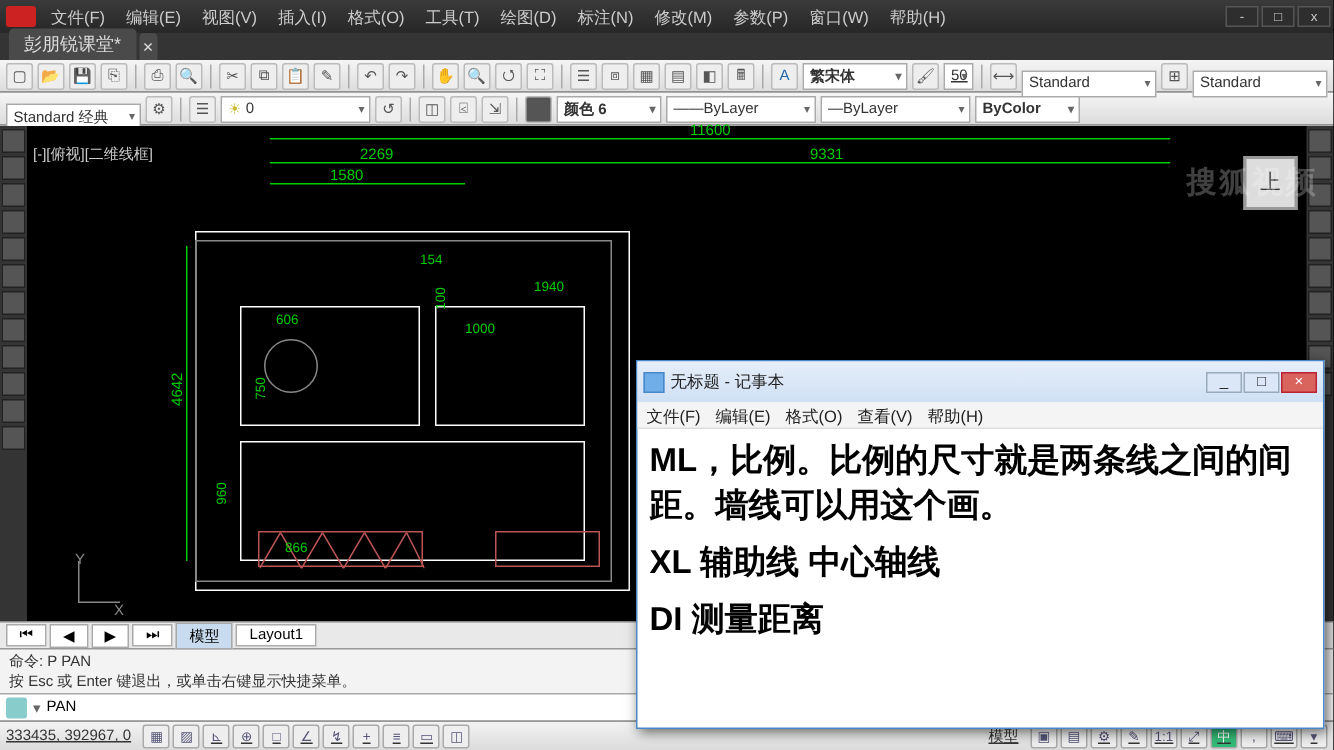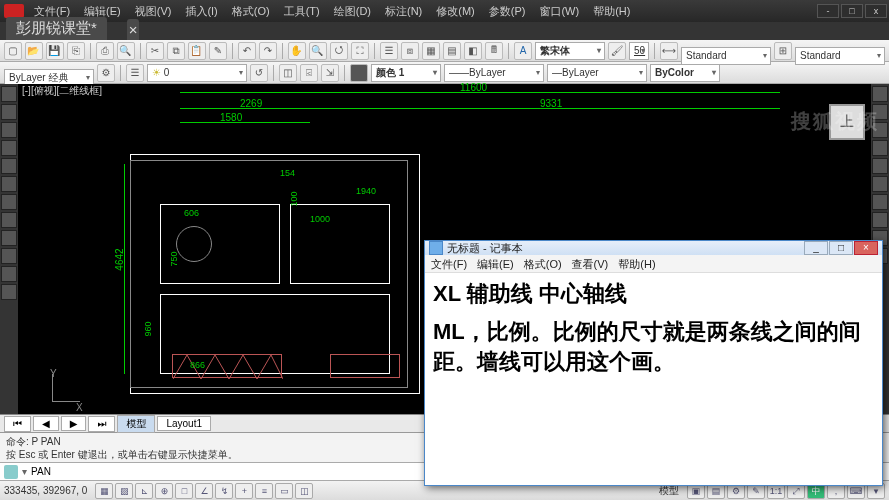--- a/index.html
+++ b/index.html
@@ -7,78 +7,78 @@
 
 
 .titlebar { height:22px; background:linear-gradient(#3a3a3a,#272727); display:flex; align-items:center; color:#ccc; }
 .titlebar .logo { width:20px; height:14px; background:#c22; margin:0 4px; border-radius:2px; }
 .titlebar .menu { display:flex; gap:2px; }
 .titlebar .menu span { padding:2px 6px; cursor:default; }
 .titlebar .winctrl { margin-left:auto; display:flex; }
 .titlebar .winctrl div { width:22px; height:14px; border:1px solid #555; margin-right:2px; background:#2e2e2e; font-size:9px; text-align:center; line-height:12px; }
 
 .tabrow { height:18px; background:#343434; display:flex; align-items:end; padding-left:6px; }
-.doctab { background:#4a4a4a; color:#ddd; font-size:15px; padding:2px 10px; border-radius:3px 3px 0 0; margin-right:20px; }
+.doctab { background:#4a4a4a; color:#ddd; font-size:12px; padding:2px 10px; border-radius:3px 3px 0 0; margin-right:2px; }
 .doctab.x { width:12px; padding:2px 2px; text-align:center; }
 
 
 .tb { height:22px; background:linear-gradient(#f5f5f5,#dcdcdc); border-bottom:1px solid #aaa; display:flex; align-items:center; padding:0 4px; gap:3px; }
 .tb .btn { width:18px; height:18px; border:1px solid #bbb; background:#eee; border-radius:2px; display:flex; align-items:center; justify-content:center; font-size:10px; color:#555; }
 .tb .sep { width:1px; height:16px; background:#aaa; margin:0 2px; }
 .tb .sel { height:18px; border:1px solid #aaa; background:#fff; padding:0 14px 0 4px; font-size:10px; display:flex; align-items:center; position:relative; color:#333; }
 .tb .sel::after { content:"▾"; position:absolute; right:3px; font-size:8px; color:#666; }
 .tb .sel.wide1 { width:90px;margin-top:10px; }
 .tb .sel.wide2 { width:70px;font-weight:bold; }
 .tb .sel.wide3 { width:100px; }
 .tb .num { width:16px;text-decoration:underline; }
 
 
 .work { position:relative; height:330px; background:#000; }
-.viewlabel { position:absolute; left:22px; top:0; color:#ccc; font-size:10px;text-align:center; }
+.viewlabel { position:absolute; left:22px; top:12px; color:#ccc; font-size:10px;text-align:center; }
 .ucs { position:absolute; left:50px; bottom:12px; color:#888; font-size:10px; }
 .ucs .y { position:absolute; left:0; top:-34px; }
 .ucs .x { position:absolute; left:26px; top:0; }
 .ucs .axes { position:absolute; width:28px; height:28px; border-left:1px solid #888; border-bottom:1px solid #888; left:2px; top:-28px; }
 .viewsquare { position:absolute; right:24px; top:20px; width:36px; height:36px; border:2px solid #999; background:#ddd; color:#333; display:flex; align-items:center; justify-content:center; font-size:14px; }
 
 
 .lbar { position:absolute; left:0; top:0; width:18px; height:100%; background:#343434; display:flex; flex-direction:column; gap:2px; padding-top:2px; }
 .lbar div { width:16px; height:16px; background:#555; margin-left:1px; border:1px solid #222; }
 .rbar { position:absolute; right:0; top:0; width:18px; height:100%; background:#343434; display:flex; flex-direction:column; gap:2px; padding-top:2px; }
 .rbar div { width:16px; height:16px; background:#555; margin-left:1px; border:1px solid #222; }
 
 
 .dwg { position:absolute; left:130px; top:70px; width:300px; height:260px; }
 .dim { position:absolute; color:#0c0; font-size:10px; }
 .dimline { position:absolute; background:#0c0; }
 .wall { position:absolute; border:1px solid #fff; }
 
 
 .notepad { position:absolute; left:424px; top:156px; width:459px; height:246px; border:1px solid #4a87c8; box-shadow:2px 2px 8px rgba(0,0,0,.6); background:#fff; }
-.np-title { height:14px; background:linear-gradient(#e6eef9,#cfe0f4); display:flex; align-items:center; font-size:11px; padding:0 4px; color:#222; }
+.np-title { height:27px; background:linear-gradient(#e6eef9,#cfe0f4); display:flex; align-items:center; font-size:11px; padding:0 4px; color:#222; }
 .np-title .icon { width:14px; height:14px; background:#6faee9; border:1px solid #4a87c8; margin-right:4px; }
 .np-title .ctrls { margin-left:auto; display:flex; gap:1px; }
 .np-title .ctrls div { width:24px; height:14px; border:1px solid #9ab; background:#dbe7f6; font-size:10px; text-align:center; line-height:12px; }
 .np-title .ctrls .close { background:#d9645e; border-color:#b23; color:#fff; }
 .np-menu { height:18px; background:#f4f4f4; border-bottom:1px solid #ddd; display:flex; gap:10px; padding:2px 6px; font-size:11px; color:#222; }
 .np-body { padding:6px 8px; font-size:22px; line-height:30px; color:#000; font-weight:bold; overflow:hidden; }
 .np-body p { margin-bottom:8px; }
 
 
 .modeltab { height:18px; background:#e9e9e9; border-top:1px solid #888; display:flex; align-items:center; font-size:10px; gap:2px; padding-left:4px; }
 .modeltab span { padding:1px 8px; border:1px solid #aaa; background:#fff; }
 .modeltab span.act { background:#c9dbef; }
 
 
 .cmd { height:30px; background:#f3f3f3; border-top:1px solid #999; font-size:10px; color:#333; padding:2px 6px; line-height:13px; }
 .cmdprompt { height:18px; background:#fff; border-top:1px solid #aaa; display:flex; align-items:center; font-size:10px; padding:0 4px; gap:4px; }
 .cmdprompt .icon { width:14px; height:14px; background:#8cc; border-radius:2px; }
 
 
-.status { height:20px; background:linear-gradient(#f3f3f3,#dcdcdc); border-top:1px solid #aaa; display:flex; align-items:center; font-size:10px; color:#333; padding:0 4px; gap:2px; }
+.status { height:20px; background:linear-gradient(#f3f3f3,#dcdcdc); border-top:1px solid #aaa; display:flex; align-items:center; font-size:10px; color:#333; padding:0 4px; gap:2px;text-decoration:underline; }
 .status .sb { width:18px; height:16px; border:1px solid #aaa; background:#eee; border-radius:2px; text-align:center; font-size:9px; line-height:14px; color:#557; }
 .status .txt { margin-right:6px; }
 .status .spacer { flex:1; }
 
 
 .wm { position:absolute; right:10px; top:24px; color:rgba(255,255,255,.25); font-size:20px; font-weight:bold; letter-spacing:2px; pointer-events:none; }
 </style>
 </head>
 <body>
 
@@ -144,33 +144,33 @@
   <div class="btn">🖌</div>
   <div class="sel num">50</div>
   <div class="sep"></div>
   <div class="btn">⟷</div>
   <div class="sel wide1">Standard</div>
   <div class="btn">⊞</div>
   <div class="sel wide1">Standard</div>
 </div>
 
 <div class="tb">
-  <div class="sel wide1">ByLayer 经典</div>
+  <div class="sel wide1">Standard 经典</div>
   <div class="btn">⚙</div>
   <div class="sep"></div>
   <div class="btn">☰</div>
   <div class="sel wide3"><span style="color:#cb3">☀</span>&nbsp;<span>0</span></div>
   <div class="btn">↺</div>
   <div class="sep"></div>
   <div class="btn">◫</div>
   <div class="btn">⍃</div>
   <div class="btn">⇲</div>
   <div class="sep"></div>
   <div class="btn" style="background:#555"></div>
-  <div class="sel wide2">颜色 1</div>
+  <div class="sel wide2">颜色 6</div>
   <div class="sel wide3">
       <span>—— </span>
       <span>ByLayer</span>
     </div>
   <div class="sel wide3">
       <span>— </span>
       <span>ByLayer</span>
     </div>
   <div class="sel wide2">ByColor</div>
 </div>
@@ -257,22 +257,23 @@
       </div>
     </div>
     <div class="np-menu">
       <span>文件(F)</span>
       <span>编辑(E)</span>
       <span>格式(O)</span>
       <span>查看(V)</span>
       <span>帮助(H)</span>
     </div>
     <div class="np-body">
+      <p>ML，比例。比例的尺寸就是两条线之间的间距。墙线可以用这个画。</p>
       <p>XL 辅助线  中心轴线</p>
-      <p>ML，比例。比例的尺寸就是两条线之间的间距。墙线可以用这个画。</p>
+      <p>DI 测量距离</p>
     </div>
   </div>
 </div>
 
 <div class="modeltab">
   <span>⏮</span>
   <span>◀</span>
   <span>▶</span>
   <span>⏭</span>
   <span class="act">模型</span>

